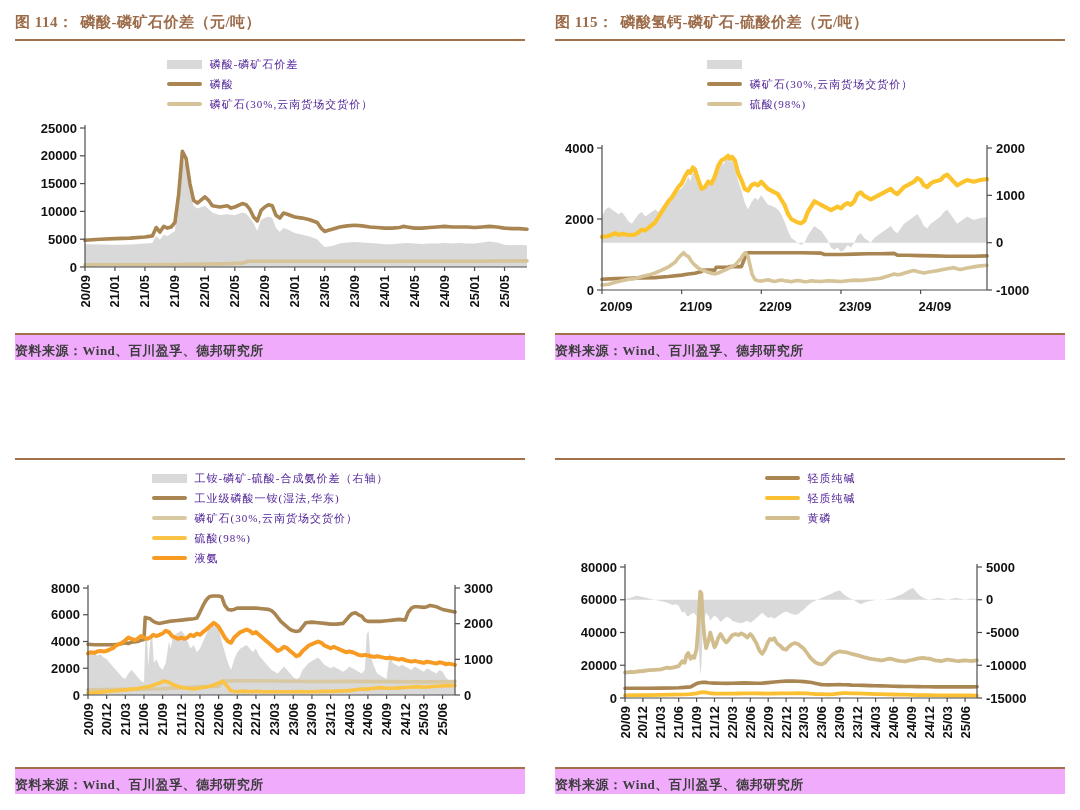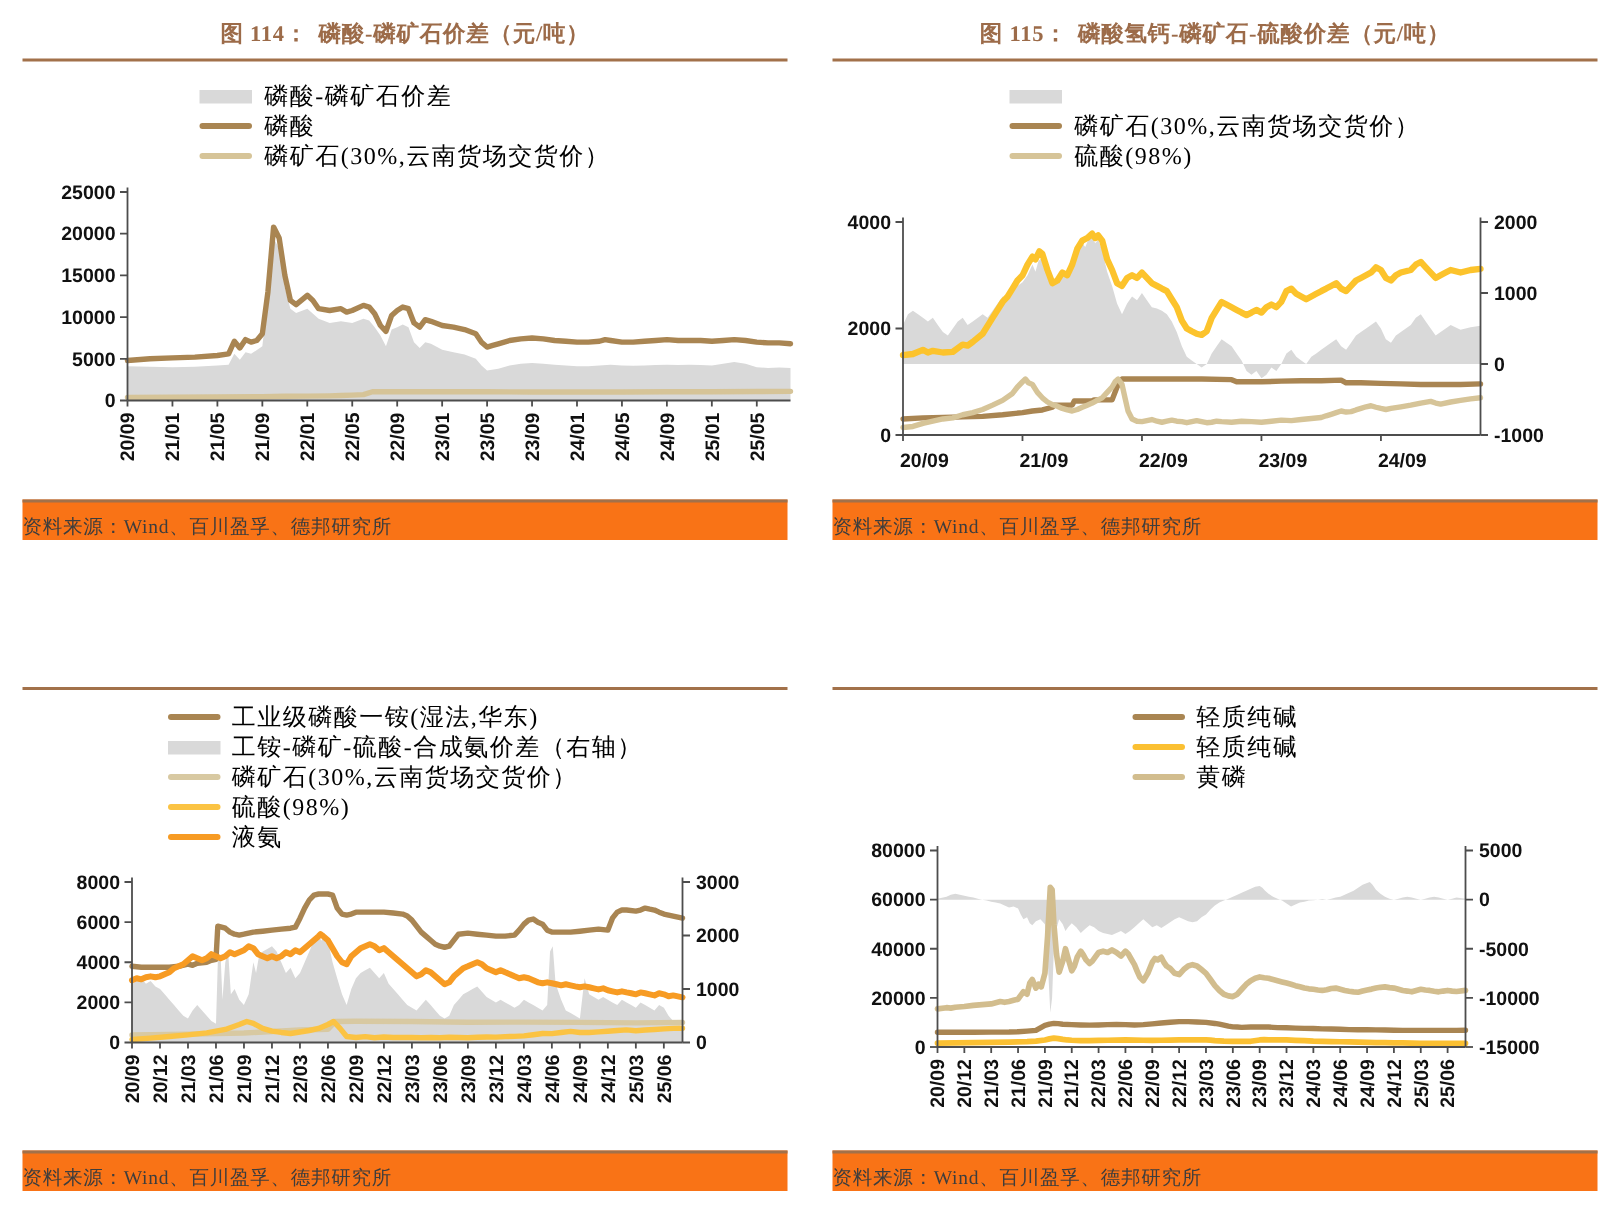--- a/index.html
+++ b/index.html
@@ -1,32 +1,32 @@
 <!DOCTYPE html>
 <html><head>
 <meta charset="utf-8">
 <style>
   html,body{margin:0;padding:0;background:#ffffff;}
   body{width:1080px;height:810px;overflow:hidden;}
   .grid{display:grid;grid-template-columns:540px 540px;grid-template-rows:405px 405px;width:1080px;height:810px;}
   .panel{position:relative;width:540px;height:405px;box-sizing:border-box;padding:13px 15px 0;background:#fff;overflow:hidden;}
   .panel.bottom{padding-top:46px;}
-  .ptitle{font-family:"Liberation Serif","DejaVu Serif",serif;font-weight:700;font-size:15px;color:#9c6b49;letter-spacing:.5px;white-space:nowrap;text-align:center;}
+  .ptitle{font-family:"Liberation Serif","DejaVu Serif",serif;font-weight:700;font-size:15px;color:#9c6b49;letter-spacing:.5px;white-space:nowrap;}
   .fig{margin-right:7px;}
   .rule{height:0;border-top:2.4px solid #a2714a;margin-top:7px;}
   .legend{position:relative;z-index:2;width:max-content;margin:13px auto 0;}
   .bottom .legend{margin-top:8px;}
   .lrow{display:flex;align-items:center;height:20px;}
   .lmark{width:35px;flex:0 0 35px;margin-right:8px;}
   .lmark.area{height:9px;}
   .lmark.line{height:4.5px;border-radius:2px;}
-  .ltext{font-family:"Liberation Serif","DejaVu Serif",serif;font-size:16px;color:#000000;letter-spacing:1px;white-space:nowrap;}
+  .ltext{font-family:"Liberation Serif","DejaVu Serif",serif;font-size:11px;color:#4c1d95;letter-spacing:1px;white-space:nowrap;}
   .chartwrap{position:absolute;left:0;z-index:1;}
   #chart-0{top:112px;} #chart-1{top:132px;} #chart-2{top:170px;} #chart-3{top:150px;}
-  .src{position:absolute;left:15px;right:15px;z-index:3;background:#f97316;}
+  .src{position:absolute;left:15px;right:15px;z-index:3;background:#f0abfc;font-weight:bold;}
   .top .src{top:333px;} .bottom .src{top:362px;}
   .rule2{border-top:2px solid #a2714a;}
   .srctext{margin-top:7px;font-family:"Liberation Serif","DejaVu Serif",serif;font-size:13px;color:#3d3d3d;letter-spacing:.5px;}
 </style>
 </head>
 <body>
 
 <div class="grid">
 
   <div class="panel top">
@@ -153,26 +153,26 @@
     <div class="src">
       <div class="rule2"></div>
       <div class="srctext">资料来源：Wind、百川盈孚、德邦研究所</div>
     </div>
   </div>
 
   <div class="panel bottom">
     <div class="rule"></div>
     <div class="legend" id="legend-2">
         <div class="lrow">
+          <div class="lmark area" style="background: rgb(217, 217, 217);"></div>
+          <span class="ltext">工铵-磷矿-硫酸-合成氨价差（右轴）</span>
+        </div>
+        <div class="lrow">
           <div class="lmark line" style="background: rgb(169, 133, 82);"></div>
           <span class="ltext">工业级磷酸一铵(湿法,华东)</span>
-        </div>
-        <div class="lrow">
-          <div class="lmark area" style="background: rgb(217, 217, 217);"></div>
-          <span class="ltext">工铵-磷矿-硫酸-合成氨价差（右轴）</span>
         </div>
         <div class="lrow">
           <div class="lmark line" style="background: rgb(216, 201, 162);"></div>
           <span class="ltext">磷矿石(30%,云南货场交货价）</span>
         </div>
         <div class="lrow">
           <div class="lmark line" style="background: rgb(251, 195, 67);"></div>
           <span class="ltext">硫酸(98%)</span>
         </div>
         <div class="lrow">

